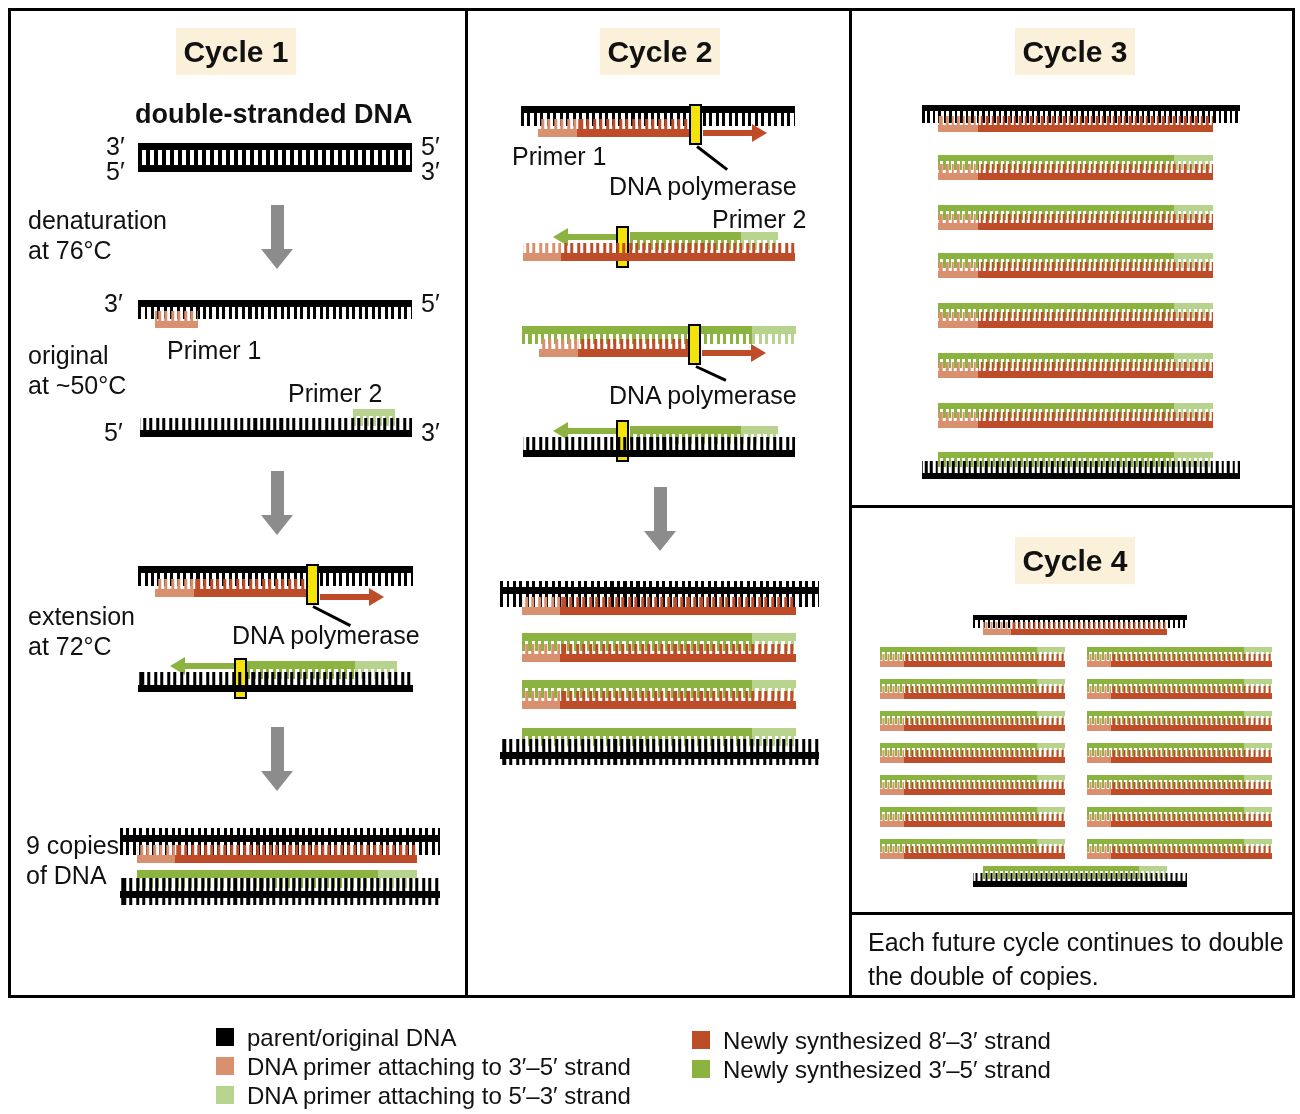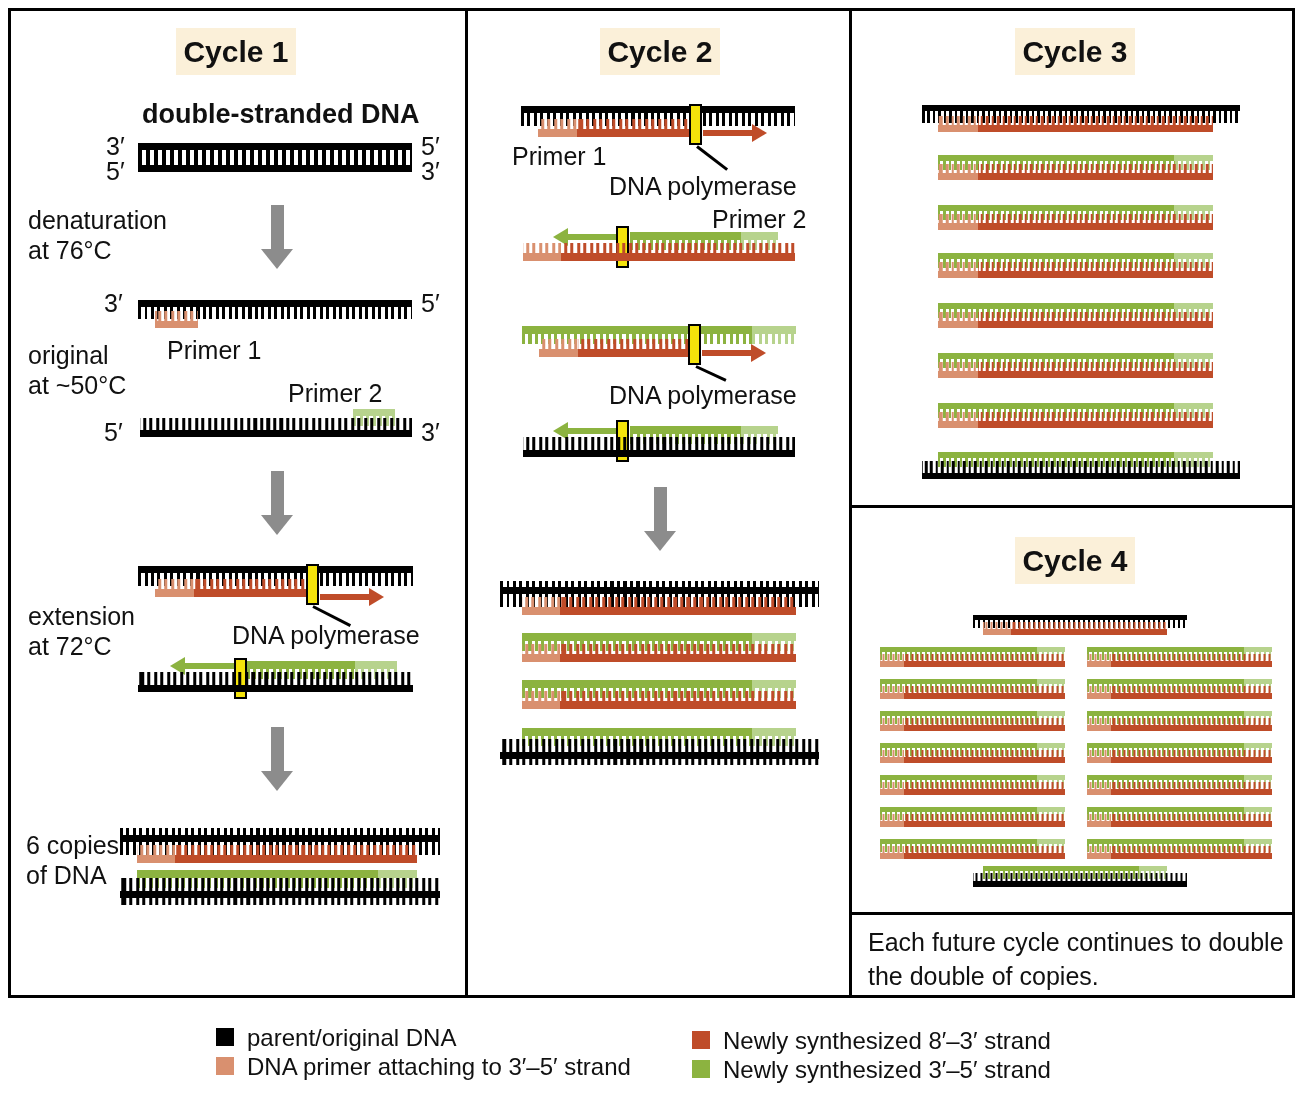--- a/index.html
+++ b/index.html
@@ -3,21 +3,21 @@
 <meta charset="utf-8">
 <style>
   html,body{margin:0;padding:0;background:#fff;}
   #canvas{position:relative;width:1300px;height:1114px;background:#fff;
     font-family:"Liberation Sans", sans-serif;color:#111;overflow:hidden;}
   .panel{position:absolute;border:3px solid #000;background:#fff;box-sizing:border-box;}
   .hdr{position:absolute;width:120px;height:47px;background:var(--cream);
     display:flex;align-items:center;justify-content:center;
     font-weight:bold;font-size:30px;color:#111;}
   .lbl{position:absolute;font-size:25px;line-height:30px;white-space:nowrap;color:#111;}
-  .dsdna-title{position:absolute;left:142px;top:99px;width:274px;text-align:center;
+  .dsdna-title{position:absolute;left:135px;top:99px;width:274px;text-align:center;
     font-size:27px;font-weight:bold;white-space:nowrap;}
   .caption{position:absolute;left:868px;top:925px;width:425px;font-size:25px;line-height:34px;}
   .legend-col{position:absolute;}
   .legend-row{display:flex;align-items:flex-start;margin-bottom:5px;}
   .sw{width:18px;height:18px;flex:0 0 18px;margin-top:2px;margin-right:13px;}
   .legend-text{font-size:24px;line-height:24px;white-space:nowrap;}
 </style>
 </head>
 <body>
 
@@ -52,21 +52,21 @@
   </div>
   <div class="lbl" style="left:288px;top:378px;">Primer 2</div>
   <div class="lbl" style="left:104px;top:417px;">5′</div>
   <div class="lbl" style="left:421px;top:417px;">3′</div>
   <div class="lbl" style="left:28px;top:601px;">
     <div>extension</div>
     <div>at 72°C</div>
   </div>
   <div class="lbl" style="left:232px;top:620px;">DNA polymerase</div>
   <div class="lbl" style="left:26px;top:830px;">
-    <div>6 copies</div>
+    <div>9 copies</div>
     <div>of DNA</div>
   </div>
 
   <div class="lbl" style="left:512px;top:141px;">Primer 1</div>
   <div class="lbl" style="left:609px;top:171px;">DNA polymerase</div>
   <div class="lbl" style="left:712px;top:204px;">Primer 2</div>
   <div class="lbl" style="left:609px;top:380px;">DNA polymerase</div>
 
   <div class="caption">
     <div>Each future cycle continues to double</div>
@@ -75,20 +75,24 @@
 
   <div class="legend-col" style="left:216px;top:1026px;" id="legend-left">
       <div class="legend-row">
         <span class="sw" style="background: rgb(0, 0, 0);"></span>
         <span class="legend-text">parent/original DNA</span>
       </div>
       <div class="legend-row">
         <span class="sw" style="background: rgb(217, 144, 111);"></span>
         <span class="legend-text">DNA primer attaching to 3′–5′ strand</span>
       </div>
+      <div class="legend-row">
+        <span class="sw" style="background: rgb(183, 211, 141);"></span>
+        <span class="legend-text">DNA primer attaching to 5′–3′ strand</span>
+      </div>
     </div>
   <div class="legend-col" style="left:692px;top:1029px;" id="legend-right">
       <div class="legend-row">
         <span class="sw" style="background: rgb(191, 76, 41);"></span>
         <span class="legend-text">Newly synthesized 8′–3′ strand</span>
       </div>
       <div class="legend-row">
         <span class="sw" style="background: rgb(140, 179, 64);"></span>
         <span class="legend-text">Newly synthesized 3′–5′ strand</span>
       </div>

